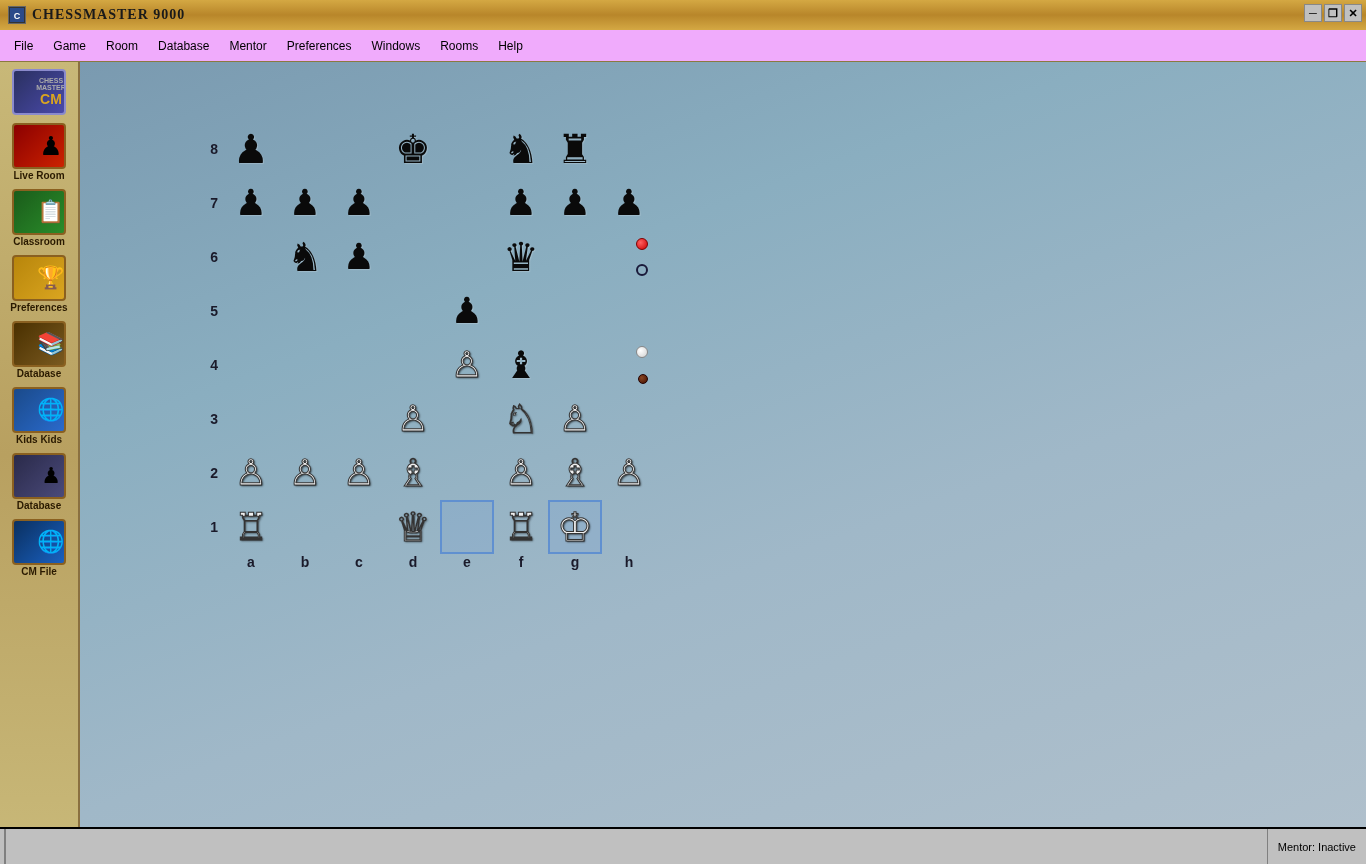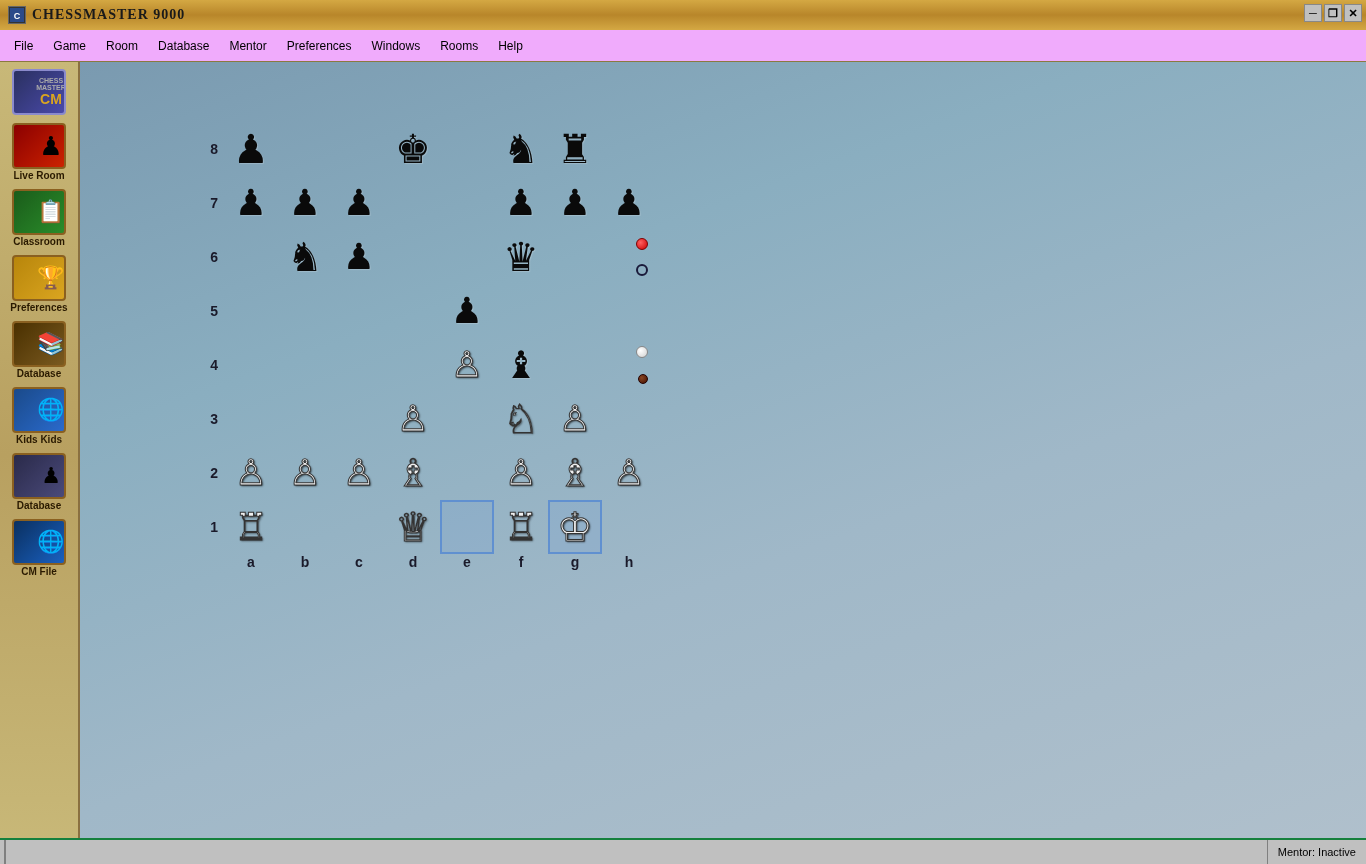--- a/index.html
+++ b/index.html
@@ -490,16 +490,16 @@
         <span class="file-label">g</span>
         <span class="file-label">h</span>
       </div>
 
     </div>
 
   </div>
 
 </div>
 
-<div id="status-bar" style="position:fixed; bottom:0; left:0; width:100%; height:26px; background:#c0c0c0; border-top:2px solid #15803d; display:flex; align-items:center; z-index:100;">
+<div id="status-bar" style="position:fixed; bottom:0; left:0; width:100%; height:37px; background:#c0c0c0; border-top:2px solid #000000; display:flex; align-items:center; z-index:100;">
   <div id="status-left" style="flex:1; height:100%; border-right:1px solid #808080; border-left: 2px solid #808080; margin-left: 4px;"></div>
   <div id="status-right" style="padding: 0 10px; font-size:11px; color:#000;">Mentor: Inactive</div>
 </div>
 
 </body></html>

